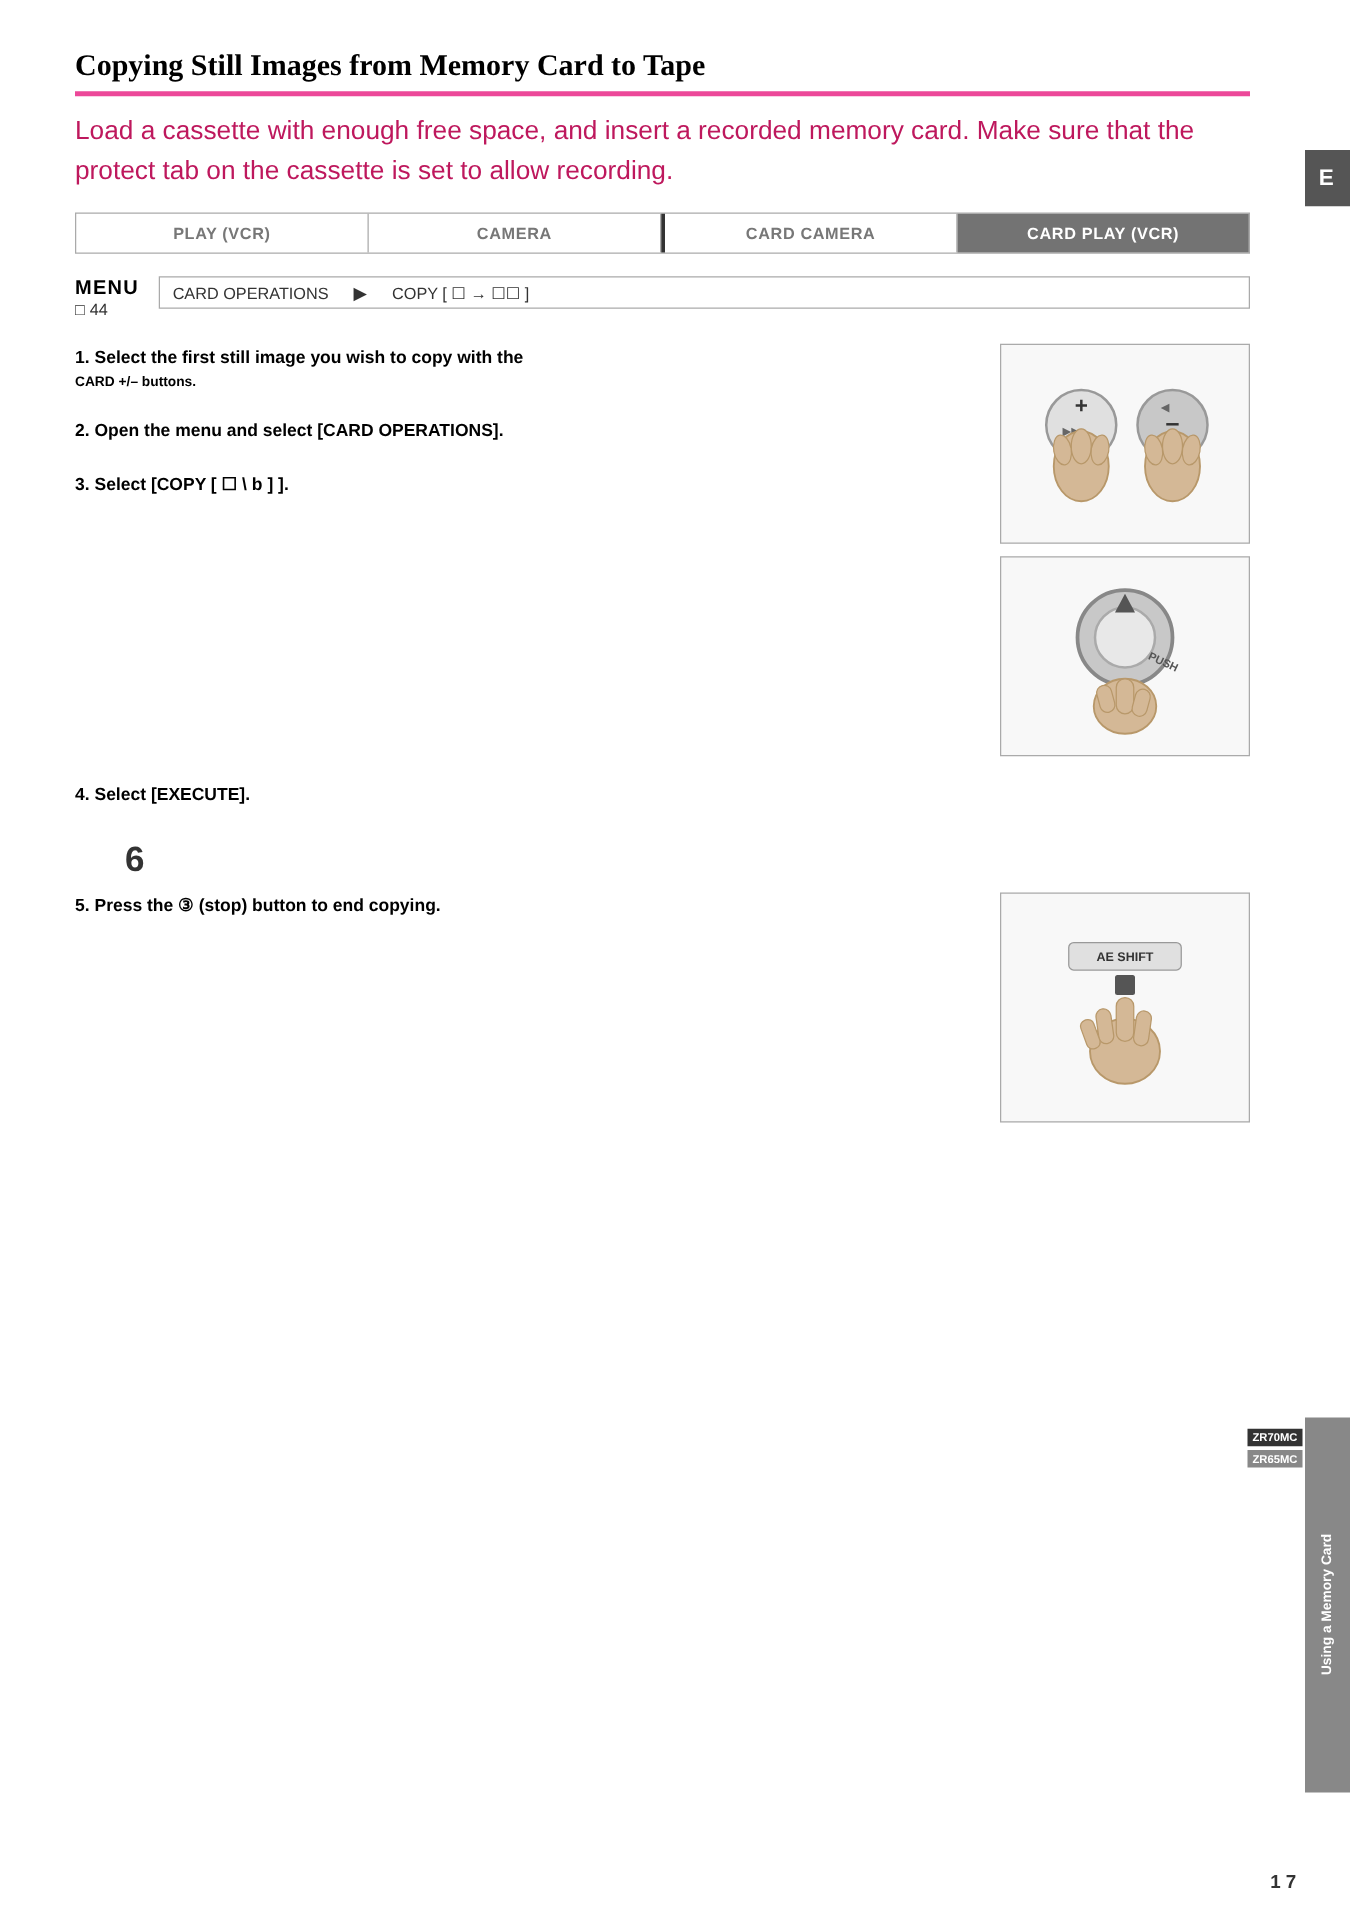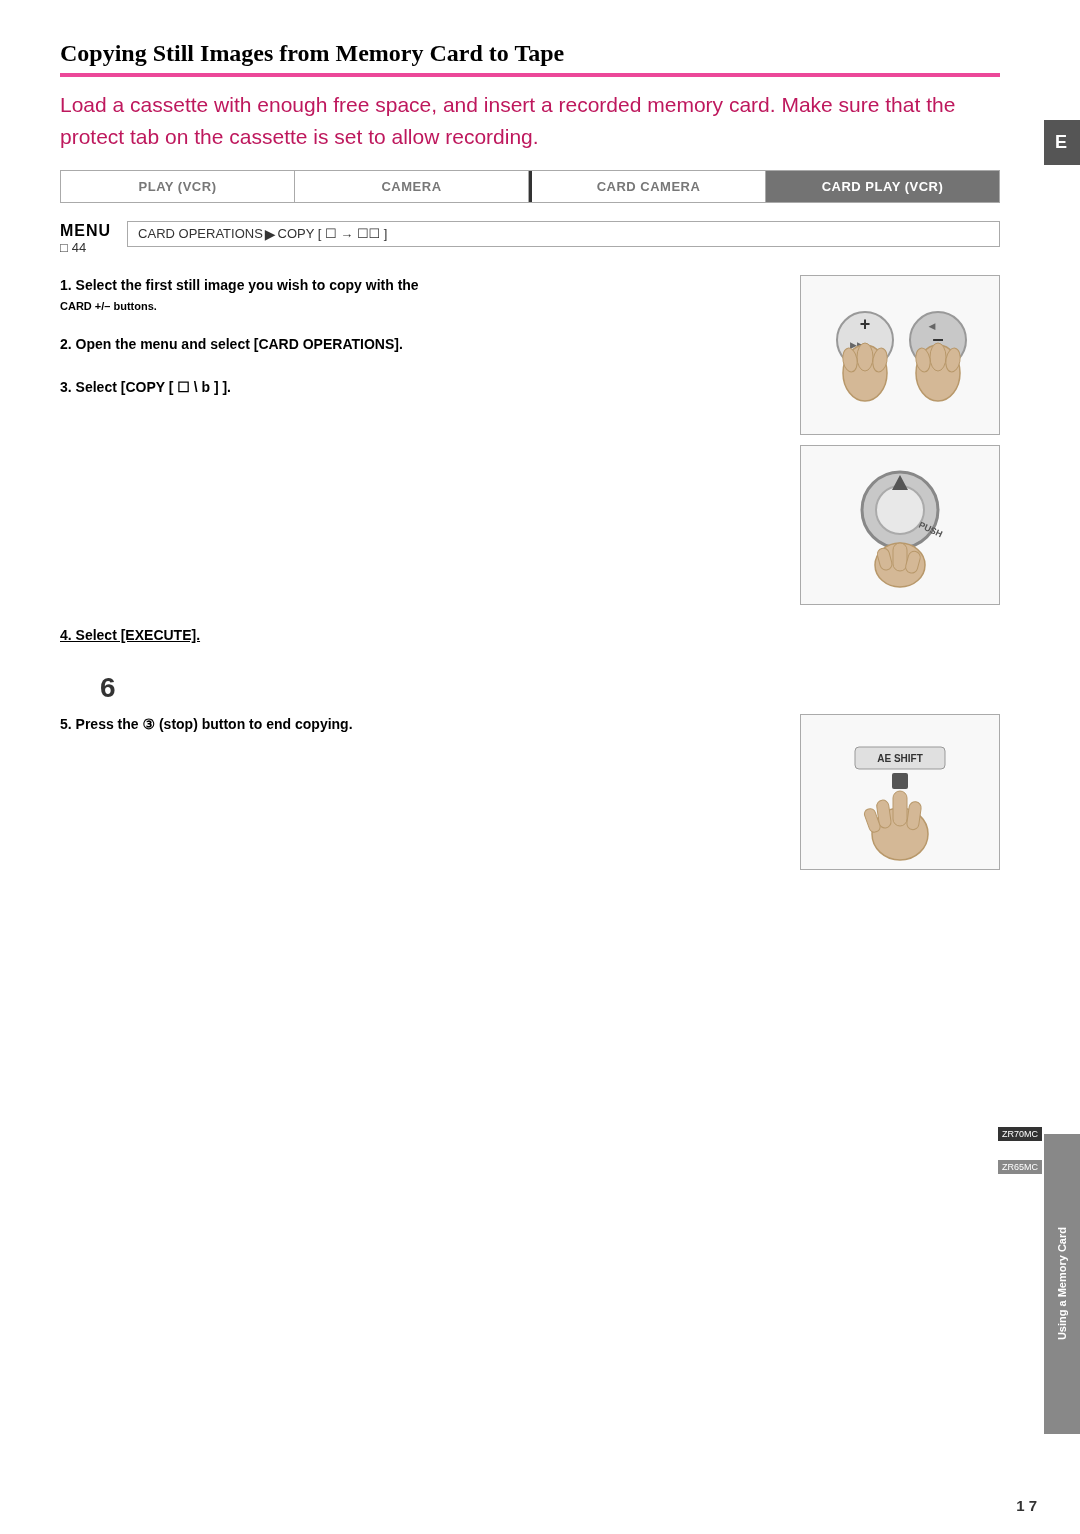--- a/index.html
+++ b/index.html
@@ -89,21 +89,22 @@
     .menu-page {
       font-size: 13px;
       color: #333;
       display: flex;
       align-items: center;
       gap: 4px;
     }
 
     .breadcrumb-row {
       display: flex;
-      gap: 2px;
+      align-items: center;
+      gap: 20px;
       font-size: 13px;
       color: #333;
       border: 1px solid #aaa;
       padding: 4px 10px;
       flex: 1;
     }
 
     .breadcrumb-arrow {
       color: #333;
       font-size: 14px;
@@ -162,21 +163,20 @@
 
     
     .img-placeholder {
       width: 180px;
       height: 140px;
     }
 
     
     .step-alone {
       margin-bottom: 26px;
-      text-decoration: underline;
     }
 
     .step-with-img {
       display: flex;
       align-items: flex-start;
       gap: 20px;
       margin-bottom: 22px;
     }
 
     .step-content {
@@ -236,22 +236,21 @@
       display: flex;
       flex-direction: column;
       gap: 3px;
       align-items: flex-end;
     }
 
     .model-badge {
       font-size: 9px;
       color: #fff;
       padding: 2px 4px;
-      font-weight: normal;
-      margin-top: 16px;
+      font-weight: bold;
     }
 
     .badge-dark { background: #333; }
     .badge-gray { background: #888; }
 
     
     .page-number {
       position: absolute;
       bottom: 20px;
       right: 43px;
@@ -381,21 +380,21 @@
     <span>6</span>
   </div>
 
   <div class="step-with-img">
     <div class="step-content">
       <div class="step-text">
         <strong>5. Press the ③  (stop) button to end copying.</strong>
       </div>
     </div>
 
-    <div class="step-img-box" style="width:200px; height:156px;align-items:flex-end;">
+    <div class="step-img-box" style="width:200px; height:184px;">
       <svg class="img-placeholder" viewBox="0 0 180 140" xmlns="http://www.w3.org/2000/svg">
 
         <rect x="45" y="18" width="90" height="22" rx="4" fill="#e0e0e0" stroke="#999" stroke-width="1"></rect>
         <text x="90" y="33" text-anchor="middle" font-size="10" font-weight="bold" fill="#333">AE SHIFT</text>
 
         <rect x="82" y="44" width="16" height="16" rx="2" fill="#555"></rect>
 
         <ellipse cx="90" cy="105" rx="28" ry="26" fill="#d4b896" stroke="#b8986a" stroke-width="1.5"></ellipse>
         <rect x="83" y="62" width="14" height="35" rx="7" fill="#d4b896" stroke="#b8986a" stroke-width="1"></rect>
         <rect x="66" y="72" width="12" height="28" rx="6" fill="#d4b896" stroke="#b8986a" stroke-width="1" transform="rotate(-8 66 72)"></rect>

